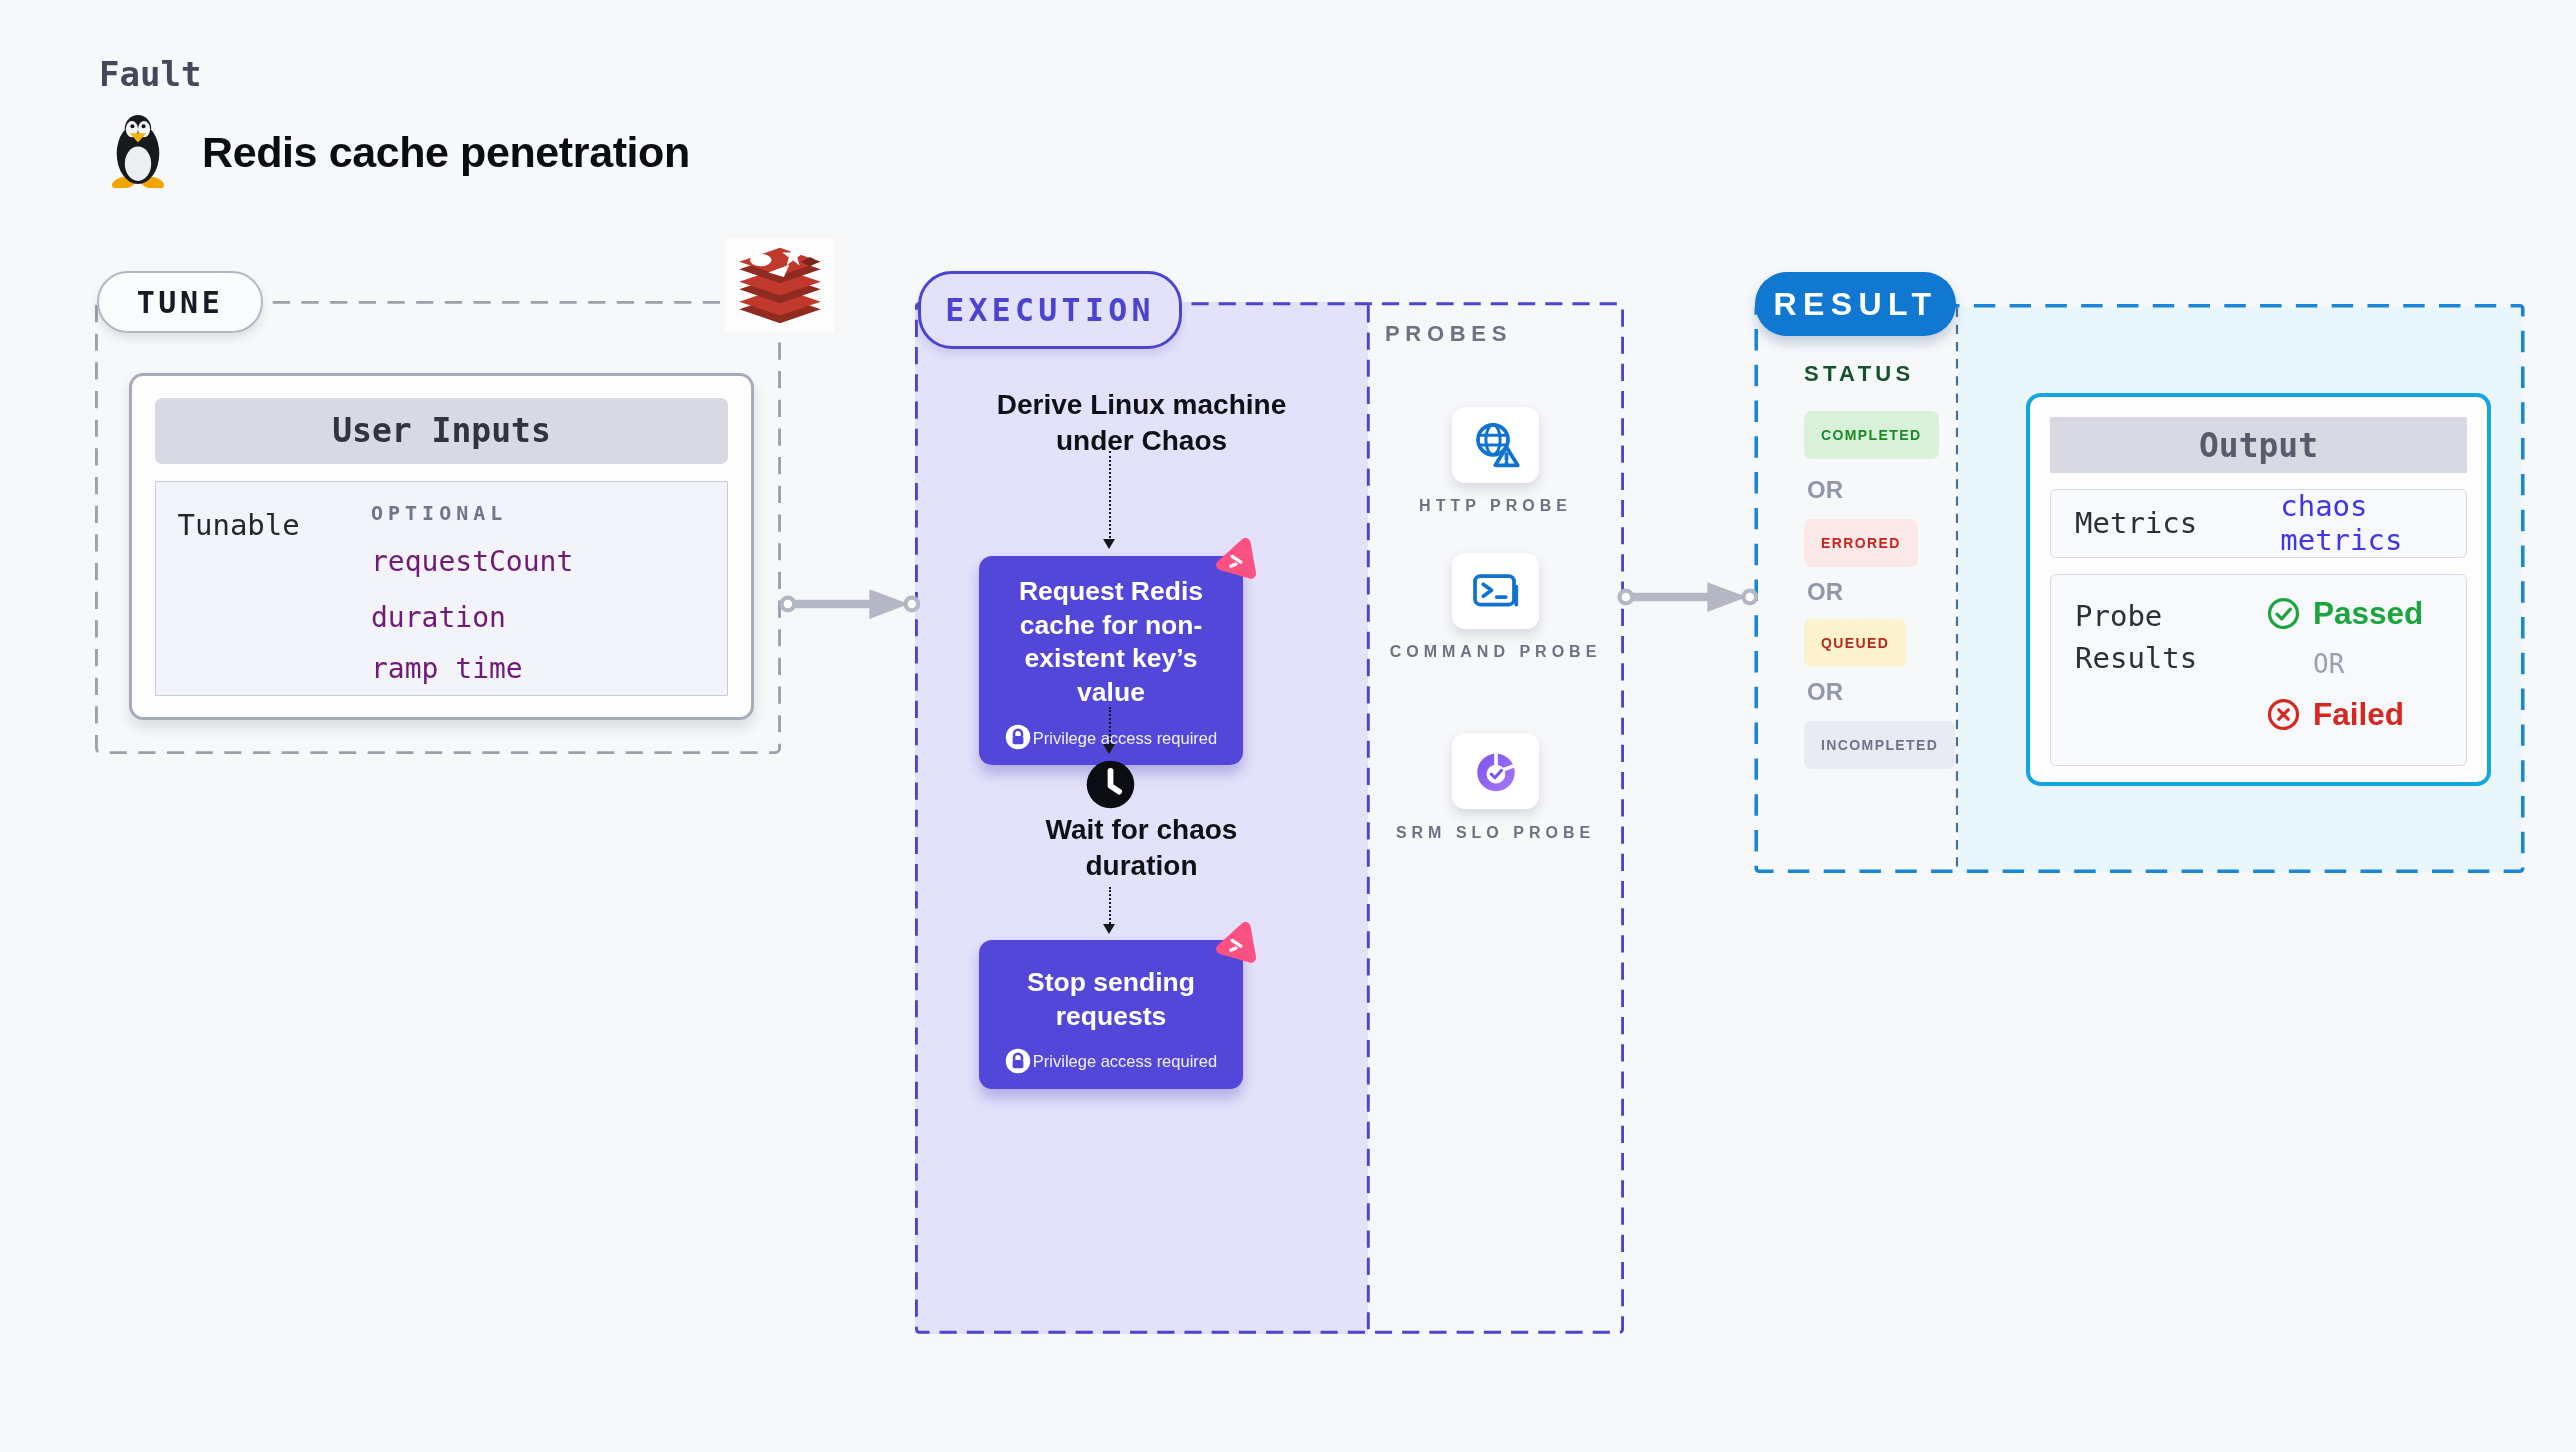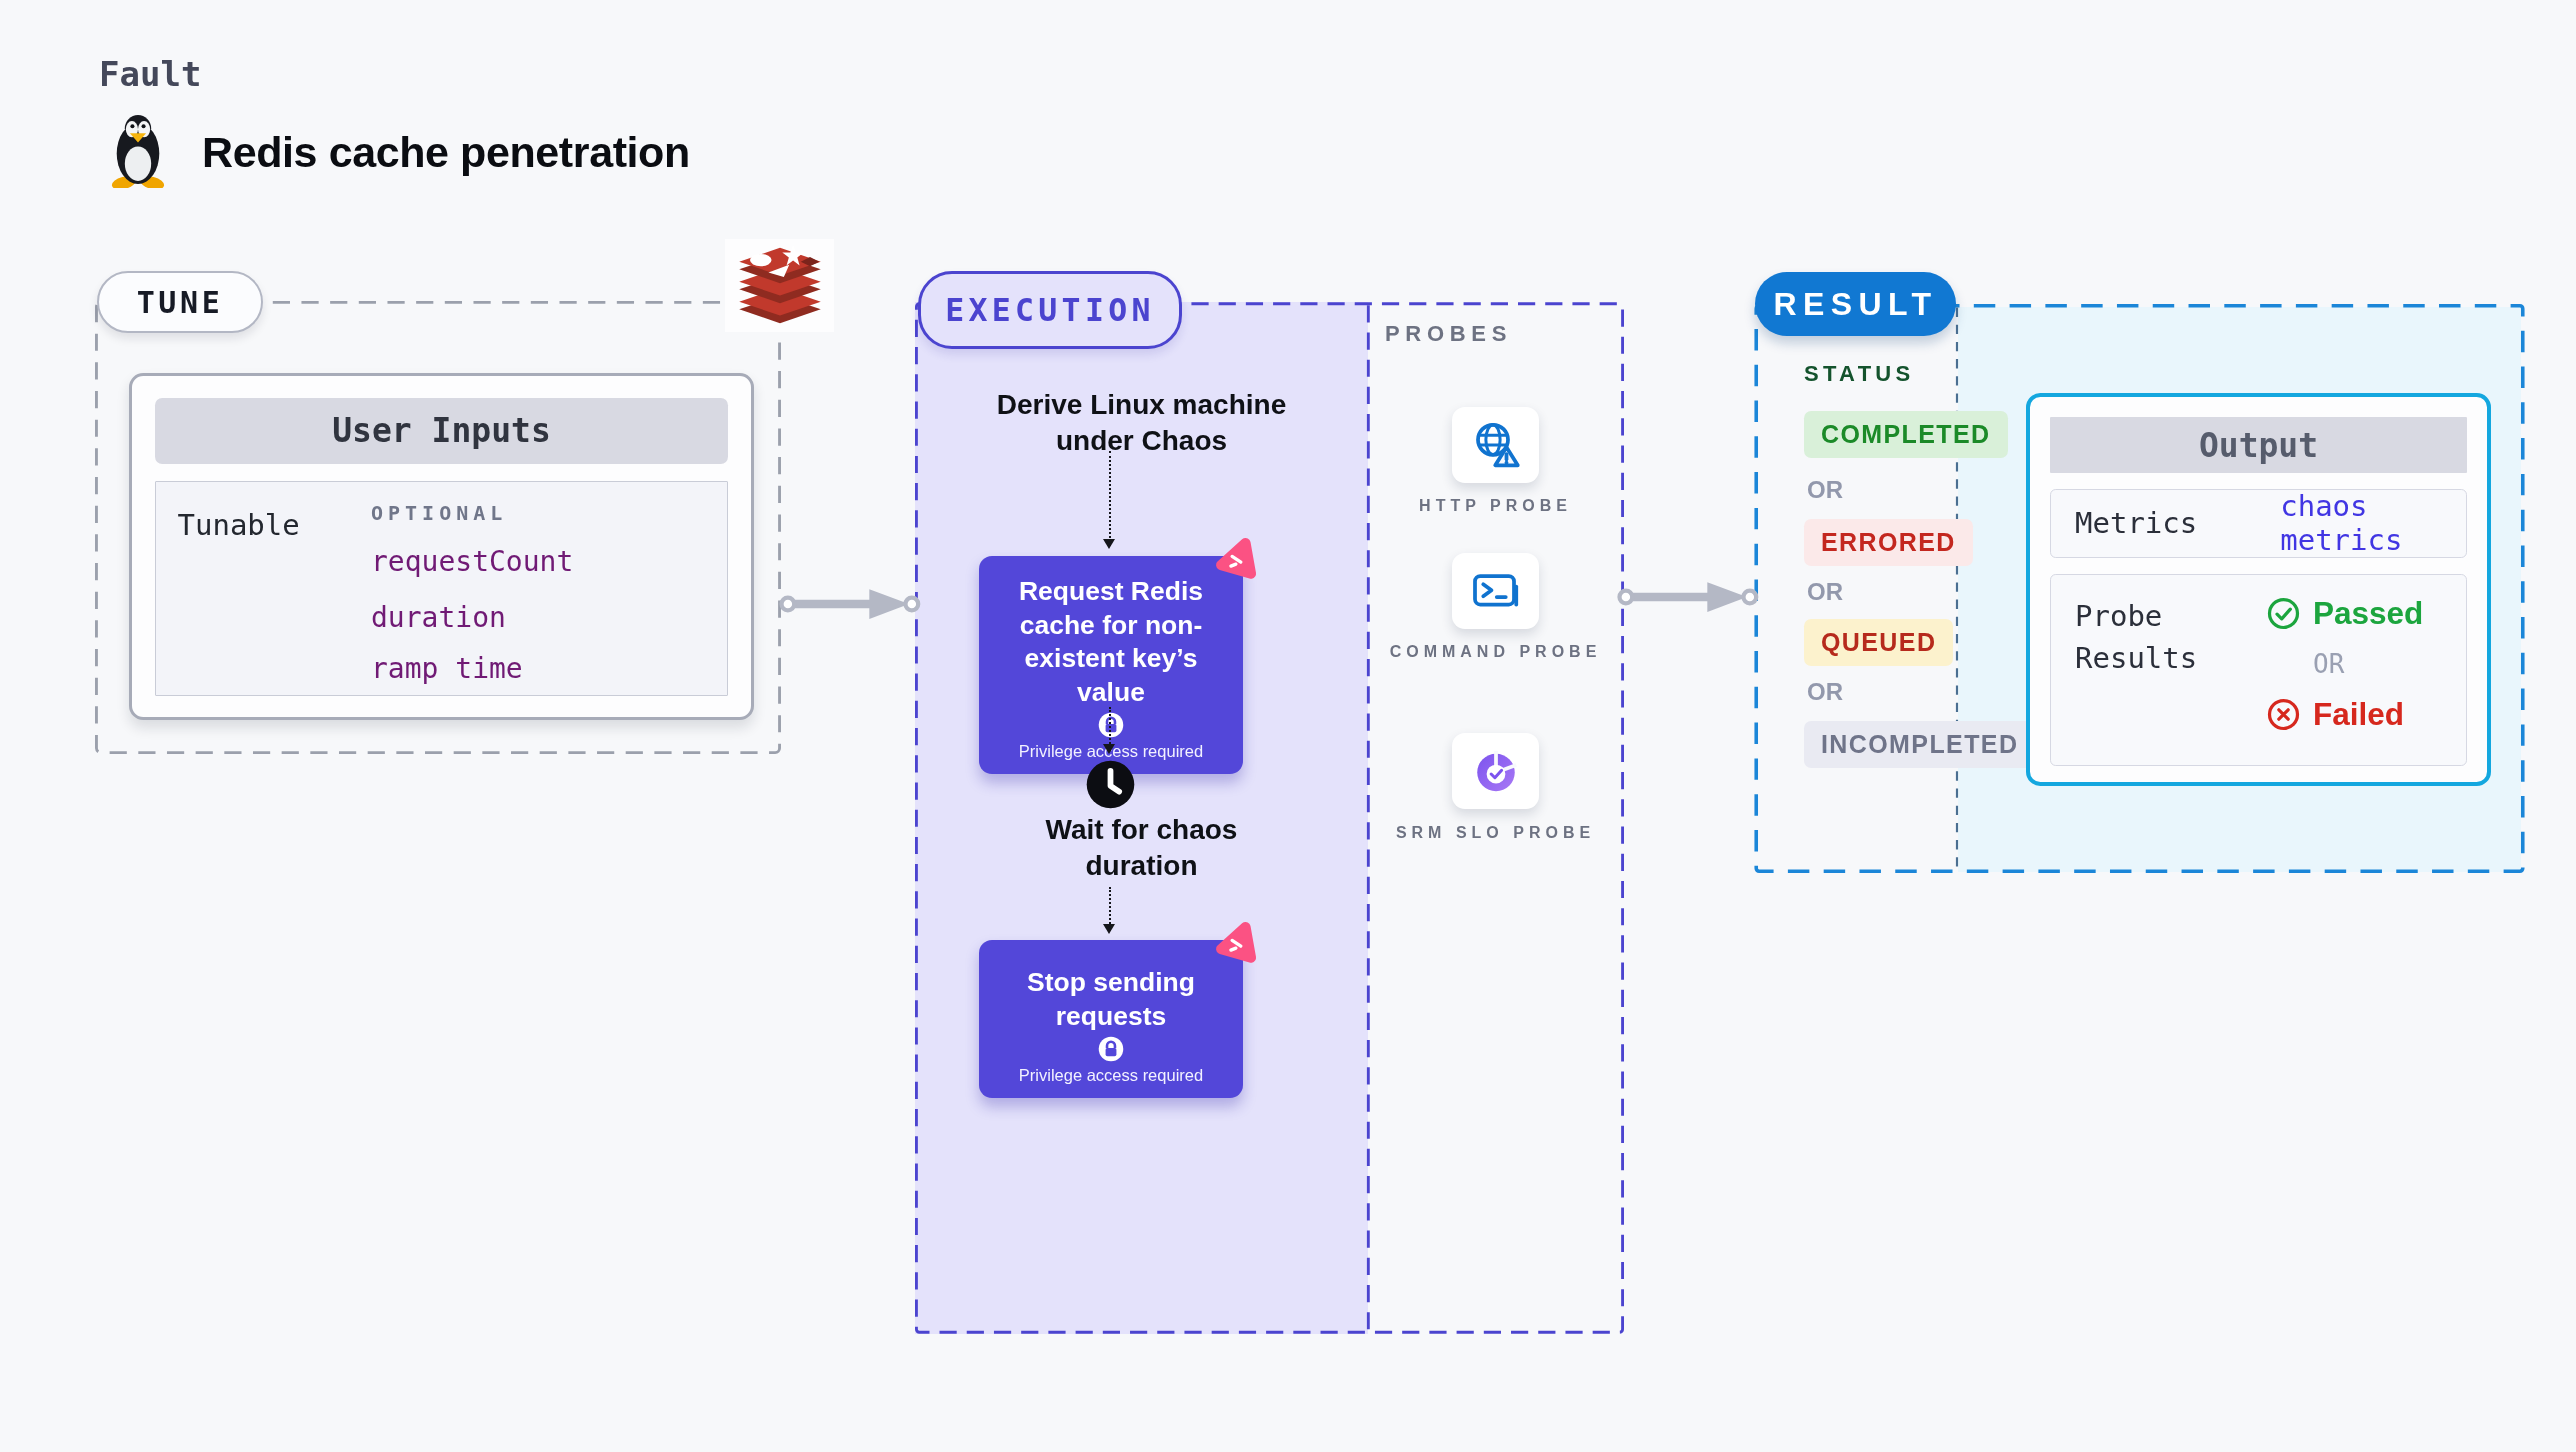--- a/index.html
+++ b/index.html
@@ -56,38 +56,38 @@
   .dotted-arrow::after { content:""; position:absolute; left:-7.9px; bottom:-2.9px;
     border:6.4px solid transparent; border-top:10.7px solid #15161b; border-bottom:none; }
   .darrow-1 { left:194px; top:149px; height:95px; }
   .darrow-2 { left:194px; top:405px; height:44px; }
   .darrow-3 { left:194px; top:585px; height:44px; }
   .flow-node { position:absolute; left:64px; width:264px; background:#5347d9; border-radius:13px;
     color:#fff; text-align:center; padding:18.6px 20px 13px; box-shadow:0 8.6px 14.3px rgba(45,35,170,.28); }
   .node-1 { top:254px; min-height:142px; }
   .node-2 { top:638px; min-height:126px; padding-top:26px; }
   .flow-node .node-label { font-weight:700; font-size:26.5px; line-height:1.28; }
-  .priv-row { margin-top:2px; display:flex; align-items:center; justify-content:center; gap:2px;flex-direction:column; }
+  .priv-row { margin-top:14px; display:flex; align-items:center; justify-content:center; gap:2px; }
   .priv-text { font-weight:400; font-size:16.5px; color:#f2f1ff; }
   .chaos-badge { position:absolute; top:-18.6px; right:-15.8px; width:47px; height:47px; transform:rotate(-6deg); }
   .clock-icon { position:absolute; left:171px; top:458px; width:49px; height:49px; }
 
   
   .probes-title { position:absolute; left:17px; top:18.6px; font-weight:700; font-size:22px; letter-spacing:5.7px; color:#6d7282; }
   .probe-card { position:absolute; left:84px; width:87px; height:76px; background:#ffffff; border-radius:13px;
     box-shadow:0 5.7px 11.5px rgba(30,40,70,.14); display:flex; align-items:center; justify-content:center; }
   .probe-card-0 { top:105px; } .probe-card-1 { top:251px; } .probe-card-2 { top:431px; }
   .probe-label { position:absolute; left:0; width:100%; text-align:center; font-weight:700; font-size:16px;
     letter-spacing:5px; color:#6d7282; line-height:1.55; }
   .probe-label-0 { top:192px; } .probe-label-1 { top:338px; } .probe-label-2 { top:519px; }
 
   
   .status-col { left:1754px; top:304px; width:203px; height:569px; z-index:3; }
   .status-title { position:absolute; left:50px; top:57px; font-weight:700; font-size:22px; letter-spacing:4.3px; color:#14532d; }
-  .status-badge { position:absolute; left:50px; padding:9px 17px; border-radius:7.2px; font-weight:700; font-size:25px; letter-spacing:1.4px; }
+  .status-badge { position:absolute; left:50px; padding:16px 17px; border-radius:7.2px; font-weight:700; font-size:14px; letter-spacing:1.4px; }
   .st-completed   { top:107px; background:#d9f0d9; color:#1b8a28; }
   .st-errored     { top:215px; background:#fbe9e9; color:#c3271f; }
   .st-queued      { top:315px; background:#fcf2cd; color:#b62a1c; }
   .st-incompleted { top:417px; background:#e9eaf2; color:#6f7489; }
   .status-or { position:absolute; left:53px; font-weight:700; font-size:24px; color:#9298ac; }
   .or-1 { top:172px; } .or-2 { top:274px; } .or-3 { top:374px; }
 
   
   .output-box { left:2026px; top:393px; width:465px; height:393px; background:#fdfdfe; border:4.3px solid #14a7df;
     border-radius:14.3px; z-index:4; padding:20px; }

